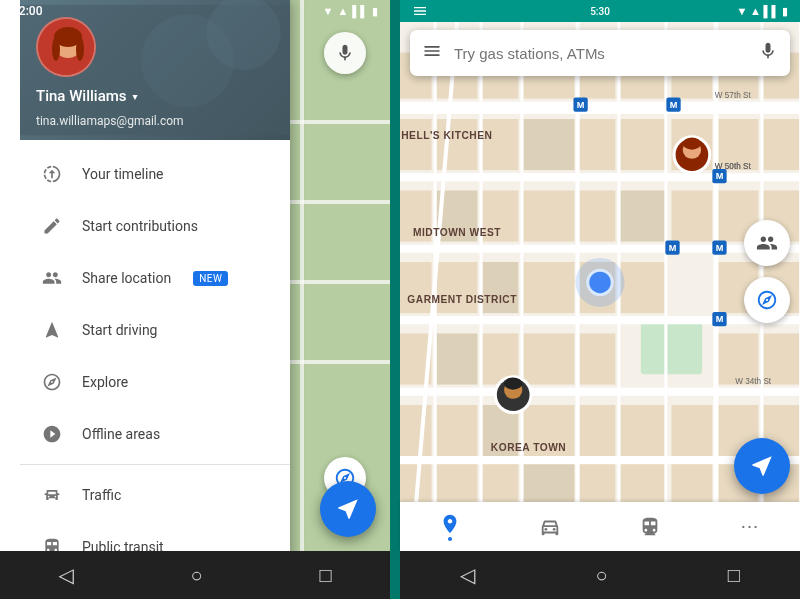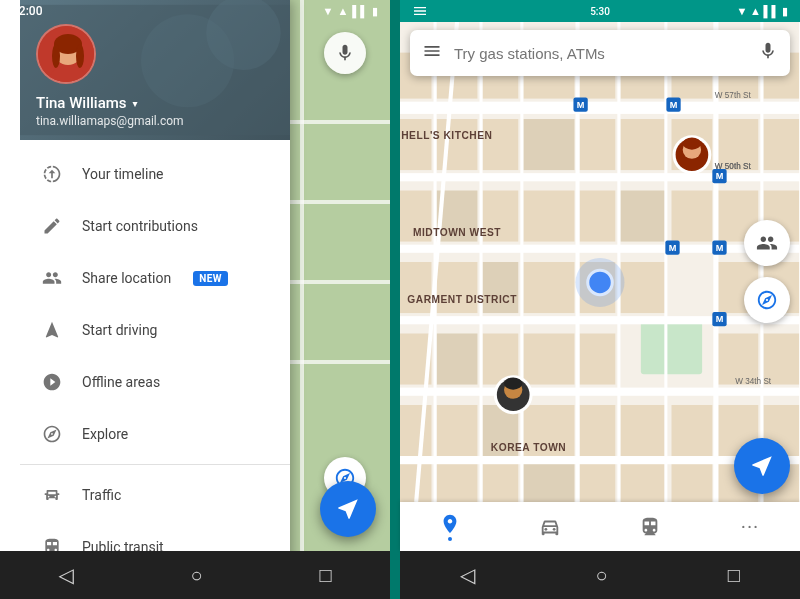--- a/index.html
+++ b/index.html
@@ -107,21 +107,21 @@
       display: flex;
       align-items: center;
       gap: 6px;
     }
 
     .drawer-email {
       color: rgba(255,255,255,0.85);
       font-size: 12px;
       position: relative;
       z-index: 2;
-      margin-top: 2px;
+      margin-top: 9px;
     }
 
     .chevron-down {
       font-size: 10px;
       color: white;
     }
 
     .drawer-menu {
       flex: 1;
       overflow-y: auto;
@@ -153,21 +153,21 @@
     .menu-divider {
       height: 1px;
       background: #e0e0e0;
       margin: 4px 0;
     }
 
     .new-badge {
       background: #1a73e8;
       color: white;
       font-size: 10px;
-      font-weight: 700;
+      font-weight: 400;
       padding: 2px 6px;
       border-radius: 3px;
       margin-left: 4px;
       letter-spacing: 0.5px;
     }
 
     
     .nav-bar-left {
       height: 48px;
       background: #212121;
@@ -530,33 +530,33 @@
           <svg width="20" height="20" viewBox="0 0 24 24" fill="#757575">
               <path d="M12 2L4.5 20.29l.71.71L12 18l6.79 3 .71-.71z"></path>
             </svg>
         </div>
         <span>Start driving</span>
       </div>
 
       <div class="menu-item">
         <div class="menu-icon">
           <svg width="20" height="20" viewBox="0 0 24 24" fill="#757575">
+              <path d="M12 2C6.48 2 2 6.48 2 12s4.48 10 10 10 10-4.48 10-10S17.52 2 12 2zm0 18c-4.41 0-8-3.59-8-8s3.59-8 8-8 8 3.59 8 8-3.59 8-8 8zm-5.5-2.5l7.51-3.49L17.5 6.5 9.99 9.99 6.5 17.5zm5.5-6.6c.61 0 1.1.49 1.1 1.1s-.49 1.1-1.1 1.1-1.1-.49-1.1-1.1.49-1.1 1.1-1.1z"></path>
+            </svg>
+        </div>
+        <span>Explore</span>
+      </div>
+
+      <div class="menu-item">
+        <div class="menu-icon">
+          <svg width="20" height="20" viewBox="0 0 24 24" fill="#757575">
               <path d="M12 2C6.48 2 2 6.48 2 12s4.48 10 10 10 10-4.48 10-10S17.52 2 12 2zm-2 14.5v-9l6 4.5-6 4.5z"></path>
             </svg>
         </div>
         <span>Offline areas</span>
-      </div>
-
-      <div class="menu-item">
-        <div class="menu-icon">
-          <svg width="20" height="20" viewBox="0 0 24 24" fill="#757575">
-              <path d="M12 2C6.48 2 2 6.48 2 12s4.48 10 10 10 10-4.48 10-10S17.52 2 12 2zm0 18c-4.41 0-8-3.59-8-8s3.59-8 8-8 8 3.59 8 8-3.59 8-8 8zm-5.5-2.5l7.51-3.49L17.5 6.5 9.99 9.99 6.5 17.5zm5.5-6.6c.61 0 1.1.49 1.1 1.1s-.49 1.1-1.1 1.1-1.1-.49-1.1-1.1.49-1.1 1.1-1.1z"></path>
-            </svg>
-        </div>
-        <span>Explore</span>
       </div>
 
       <div class="menu-divider"></div>
 
       <div class="menu-item">
         <div class="menu-icon">
           <svg width="20" height="20" viewBox="0 0 24 24" fill="#757575">
               <path d="M20 10h-1.5V7c0-.55-.45-1-1-1h-11c-.55 0-1 .45-1 1v3H4c-.55 0-1 .45-1 1s.45 1 1 1h1v5c0 .55.45 1 1 1h1c.55 0 1-.45 1-1v-1h8v1c0 .55.45 1 1 1h1c.55 0 1-.45 1-1v-5h1c.55 0 1-.45 1-1s-.45-1-1-1zM8 15c-.55 0-1-.45-1-1s.45-1 1-1 1 .45 1 1-.45 1-1 1zm8 0c-.55 0-1-.45-1-1s.45-1 1-1 1 .45 1 1-.45 1-1 1zM7.5 11V8h9v3h-9z"></path>
             </svg>
         </div>

